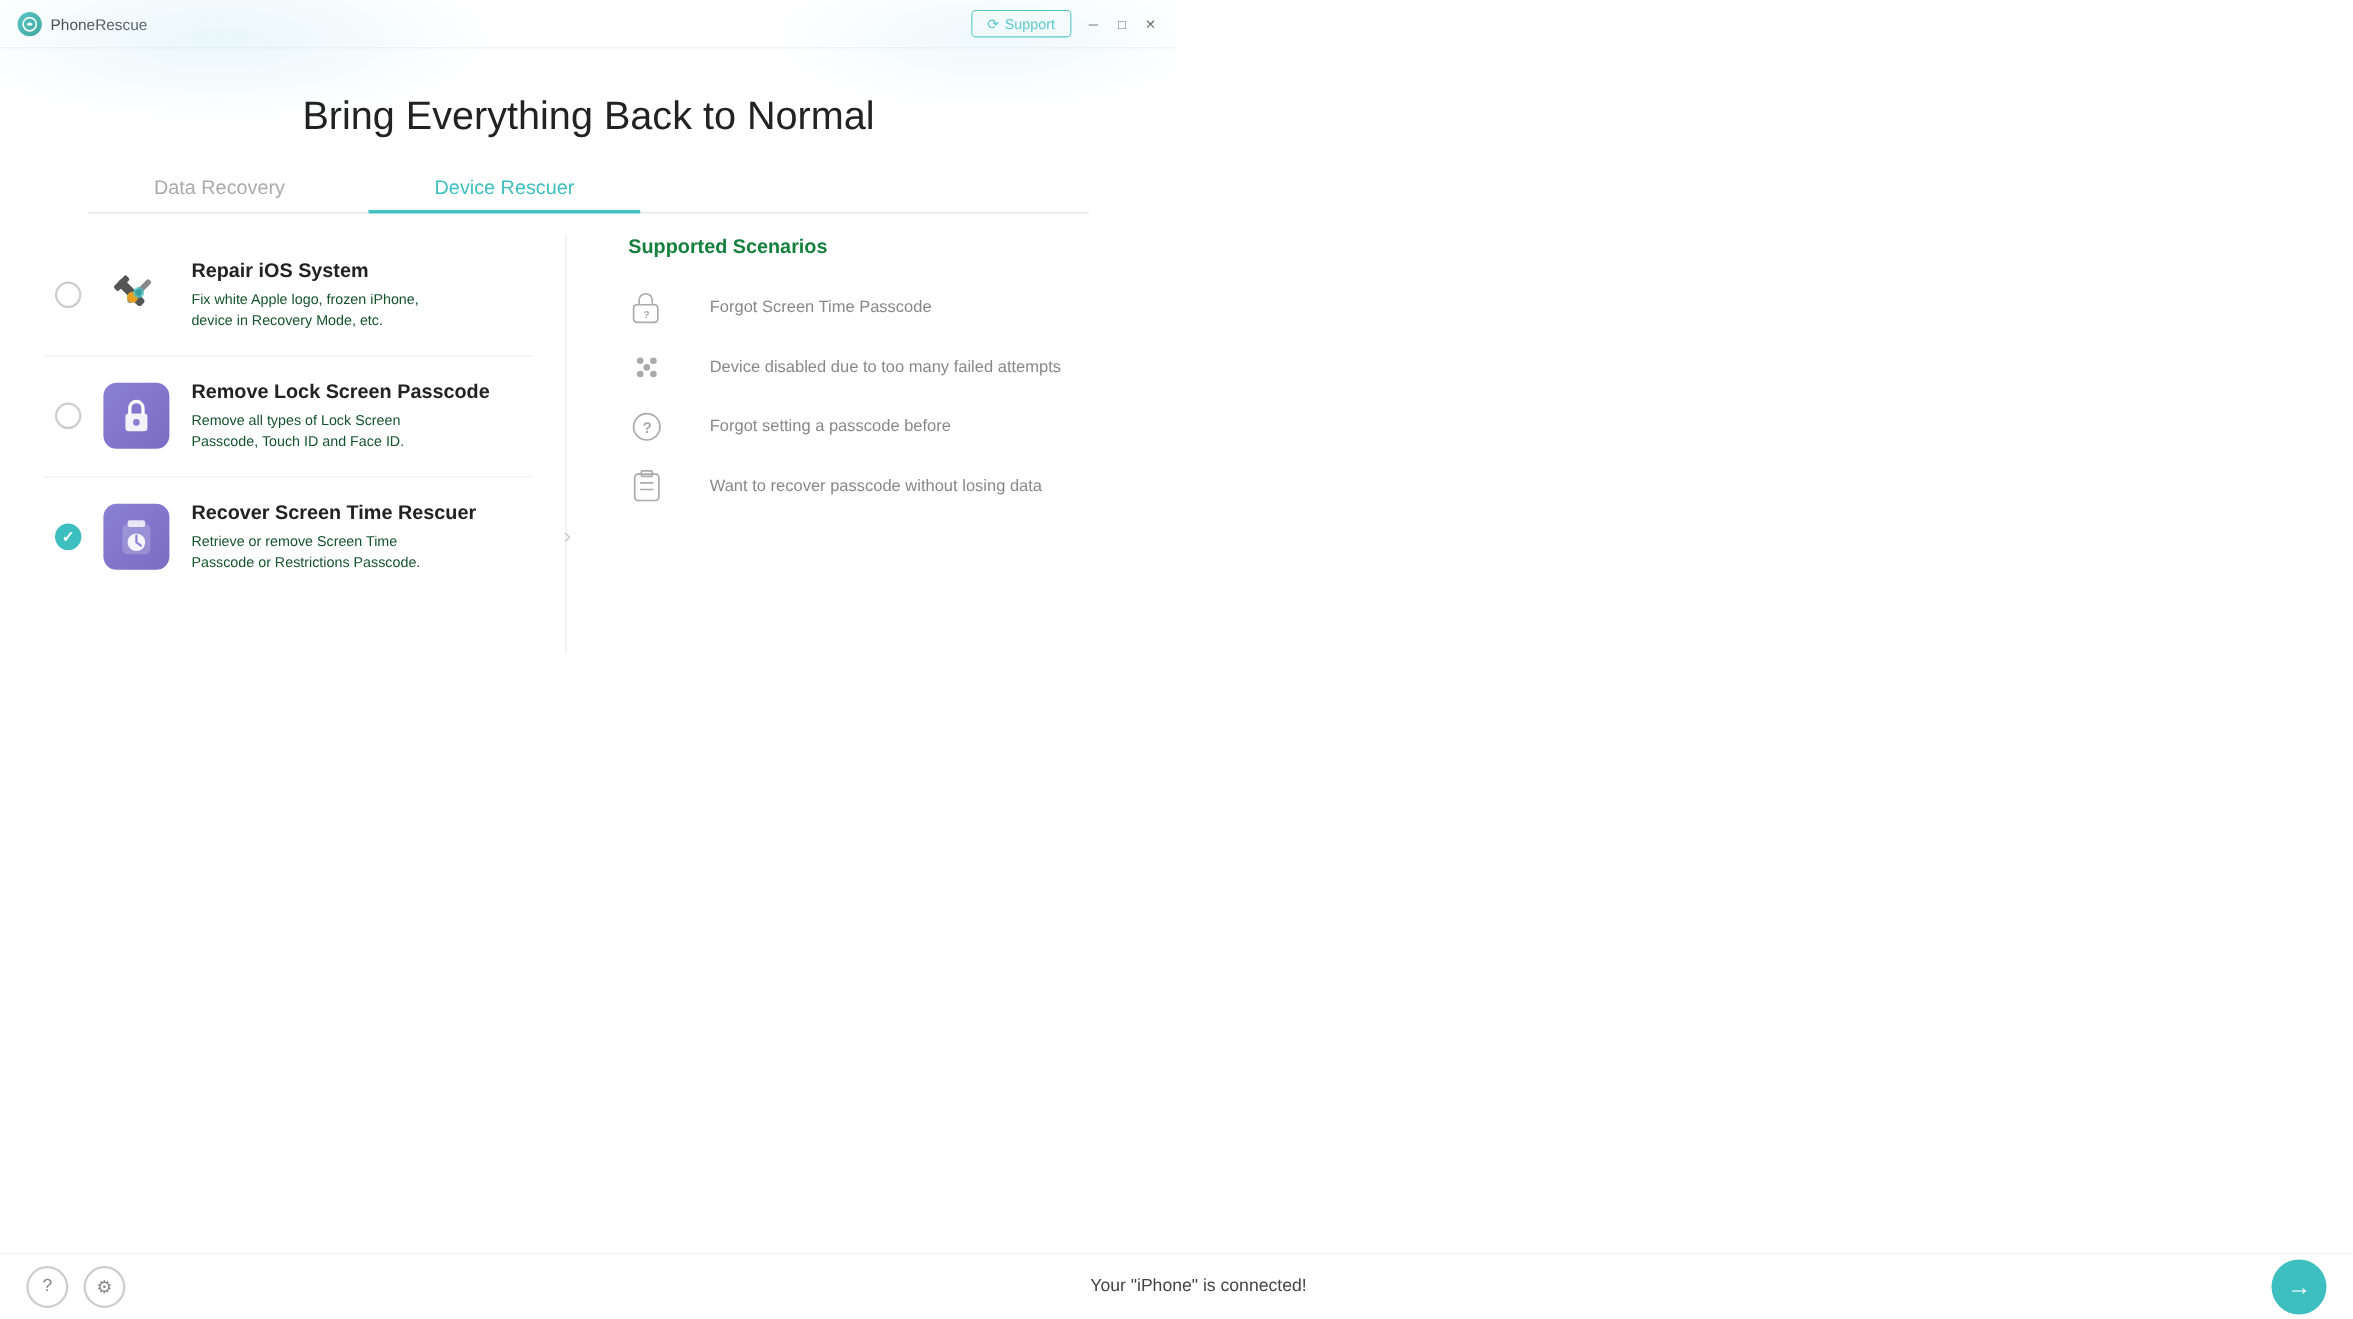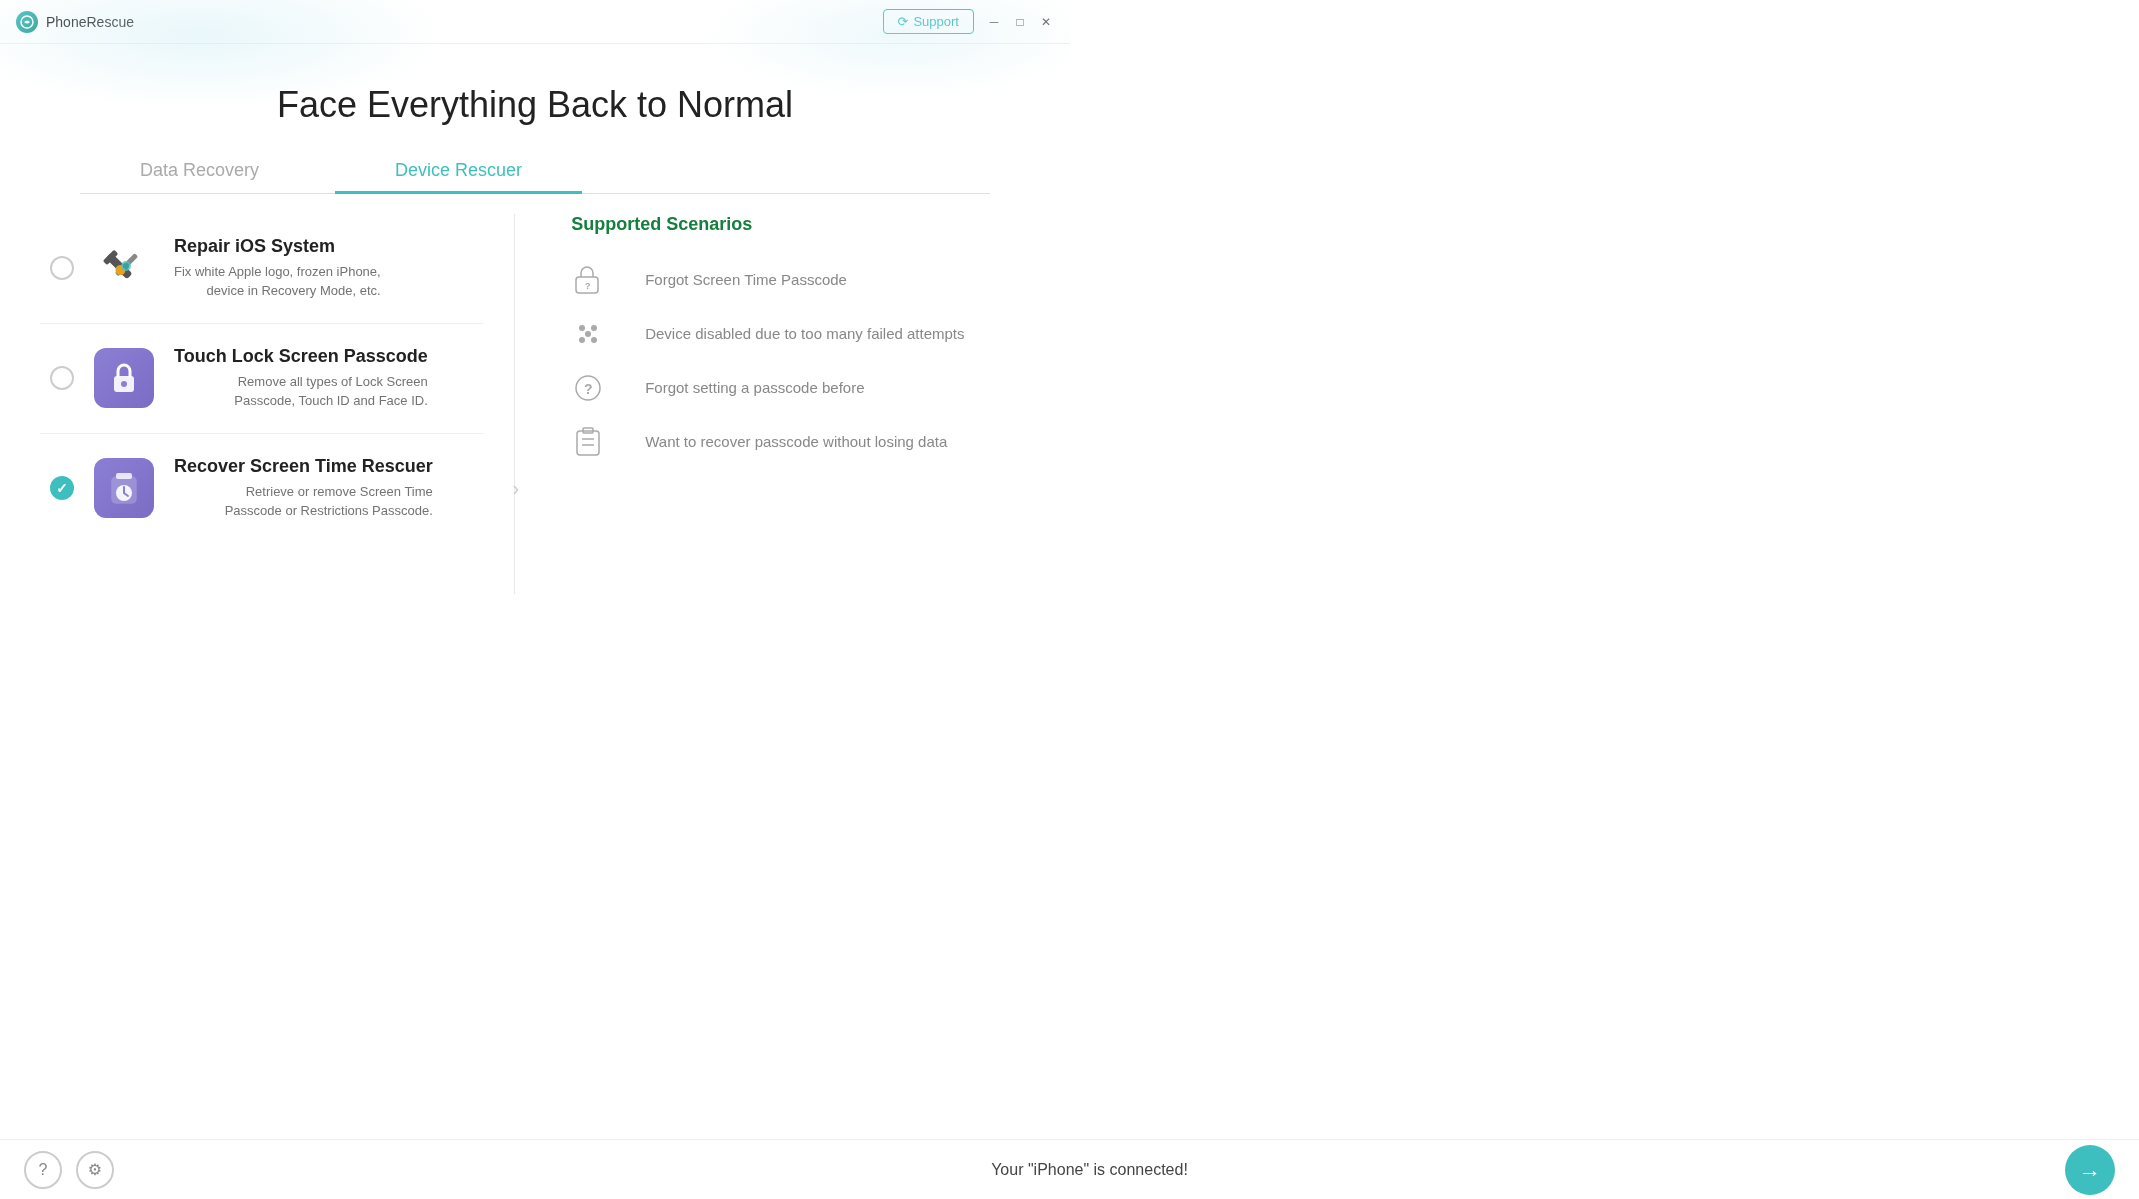--- a/index.html
+++ b/index.html
@@ -217,23 +217,22 @@
     }
 
     .option-text h3 {
       font-size: 18px;
       font-weight: 600;
       color: #222;
       margin-bottom: 5px;
     }
     .option-text p {
       font-size: 13px;
-      color: #737373;
+      color: #14532d;
       line-height: 1.5;
-      text-align: right;
     }
 
     .chevron {
       position: absolute;
       right: -35px;
       top: 50%;
       transform: translateY(-50%);
       color: #ccc;
       font-size: 20px;
     }
@@ -345,21 +344,21 @@
     </div>
   </div>
 </div>
 
 <div class="bg-decoration">
   <div class="bg-wave"></div>
   <div class="bg-wave2"></div>
 </div>
 
 <div class="main-content">
-  <h1 class="hero-title">Face Everything Back to Normal</h1>
+  <h1 class="hero-title">Bring Everything Back to Normal</h1>
 
   <div class="tabs">
     <div class="tab">Data Recovery</div>
     <div class="tab active">Device Rescuer</div>
   </div>
 
   <div class="content-area">
 
     <div class="left-panel">
 
@@ -391,21 +390,21 @@
       <div class="option-item">
         <div class="radio-indicator"></div>
         <div class="option-icon lock">
           <svg width="32" height="36" viewBox="0 0 32 36" fill="none">
             <rect x="6" y="16" width="20" height="16" rx="3" fill="white" opacity="0.9"></rect>
             <path d="M10 16 V11 A6 6 0 0 1 22 11 V16" stroke="white" stroke-width="3" fill="none" stroke-linecap="round"></path>
             <circle cx="16" cy="24" r="3" fill="#8b7fd4"></circle>
           </svg>
         </div>
         <div class="option-text">
-          <h3>Touch Lock Screen Passcode</h3>
+          <h3>Remove Lock Screen Passcode</h3>
           <p>Remove all types of Lock Screen<br>Passcode, Touch ID and Face ID.</p>
         </div>
       </div>
 
       <div class="option-item">
         <div class="radio-indicator checked"></div>
         <div class="option-icon timer">
           <svg width="32" height="34" viewBox="0 0 32 34" fill="none">
             <rect x="4" y="6" width="24" height="26" rx="4" fill="white" opacity="0.2" stroke="white" stroke-width="1.5"></rect>
             <rect x="8" y="2" width="16" height="6" rx="2" fill="white" opacity="0.8"></rect>

